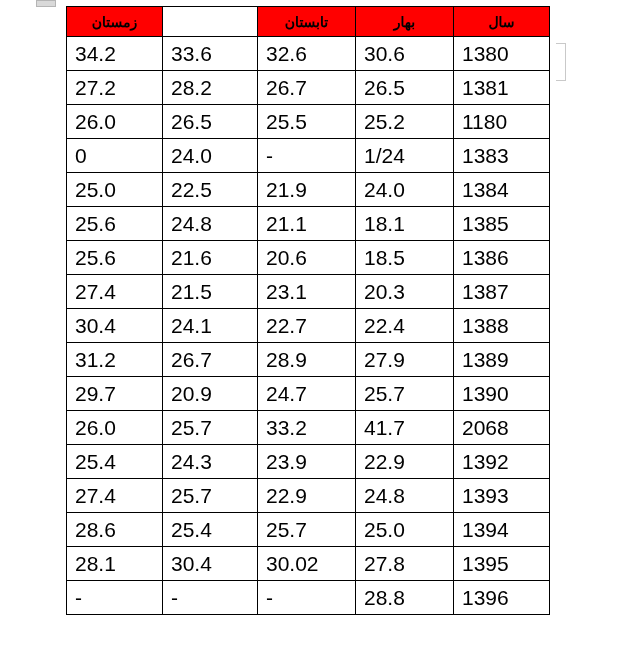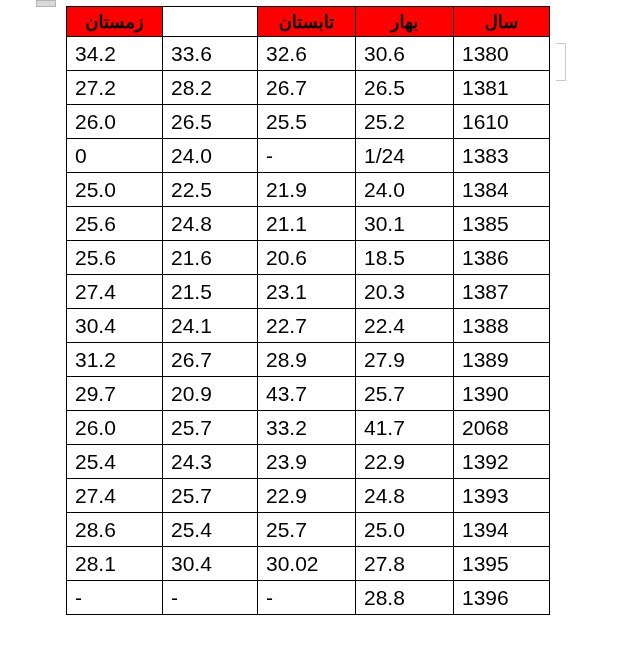--- a/index.html
+++ b/index.html
@@ -64,21 +64,21 @@
     padding: 0 8px;
     box-sizing: border-box;
     font-size: 21px;
     color: #000000;
     background: #ffffff;
   }
   table.data th {
     background: #ff0000;
     color: #000000;
     font-weight: bold;
-    font-size: 18px;
+    font-size: 14px;
     height: 30px;
     text-align: center;
     padding: 0 4px;
     white-space: nowrap;
   }
   table.data th.blank {
     background: #ffffff;
     border-color: #000000;
   }
   table.data td {
@@ -125,21 +125,21 @@
           <td>34.2</td>
         </tr>
         <tr>
           <td>1381</td>
           <td>26.5</td>
           <td>26.7</td>
           <td>28.2</td>
           <td>27.2</td>
         </tr>
         <tr>
-          <td>1610</td>
+          <td>1180</td>
           <td>25.2</td>
           <td>25.5</td>
           <td>26.5</td>
           <td>26.0</td>
         </tr>
         <tr>
           <td>1383</td>
           <td>1/24</td>
           <td>-</td>
           <td>24.0</td>
@@ -147,21 +147,21 @@
         </tr>
         <tr>
           <td>1384</td>
           <td>24.0</td>
           <td>21.9</td>
           <td>22.5</td>
           <td>25.0</td>
         </tr>
         <tr>
           <td>1385</td>
-          <td>30.1</td>
+          <td>18.1</td>
           <td>21.1</td>
           <td>24.8</td>
           <td>25.6</td>
         </tr>
         <tr>
           <td>1386</td>
           <td>18.5</td>
           <td>20.6</td>
           <td>21.6</td>
           <td>25.6</td>
@@ -183,21 +183,21 @@
         <tr>
           <td>1389</td>
           <td>27.9</td>
           <td>28.9</td>
           <td>26.7</td>
           <td>31.2</td>
         </tr>
         <tr>
           <td>1390</td>
           <td>25.7</td>
-          <td>43.7</td>
+          <td>24.7</td>
           <td>20.9</td>
           <td>29.7</td>
         </tr>
         <tr>
           <td>2068</td>
           <td>41.7</td>
           <td>33.2</td>
           <td>25.7</td>
           <td>26.0</td>
         </tr>

